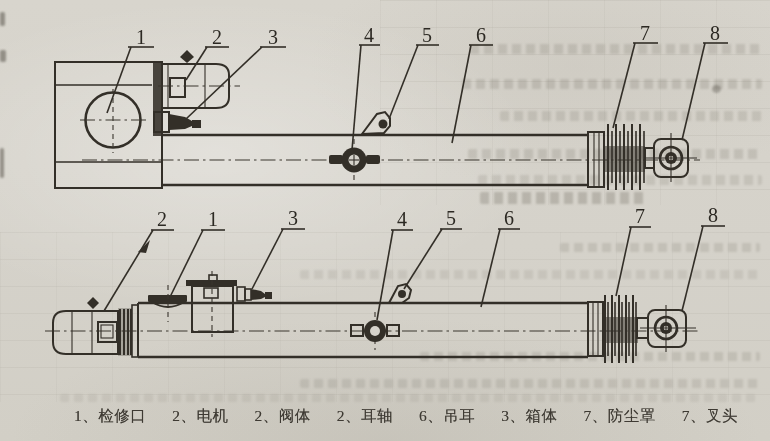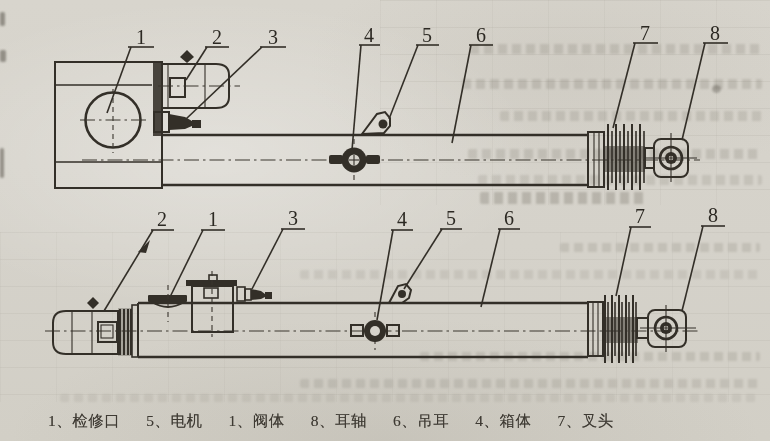--- a/index.html
+++ b/index.html
@@ -35,21 +35,21 @@
   .w15{stroke-width:1.6;}
   .w2{stroke-width:2;}
   .w25{stroke-width:2.6;}
   .fl{fill:#332f28;stroke:none;}
   .flp{fill:#d6d3cb;stroke:none;}
   .cl{stroke:#3a362e;stroke-width:1.2;stroke-dasharray:15 4 2.5 4;fill:none;}
   .dsh{stroke:#3a362e;stroke-width:1.1;stroke-dasharray:5 4;fill:none;}
   text.num{font-family:"Liberation Serif", serif;font-size:20px;fill:#2c2923;text-anchor:middle;}
   .caption{
     position:absolute;left:0;top:406px;width:770px;height:30px;
-    display:flex;gap:26px;padding-left:48px;box-sizing:border-box;align-items:center;
+    display:flex;gap:26px;padding-left:74px;box-sizing:border-box;
     font-size:15.5px;letter-spacing:.5px;color:#3e3a33;white-space:nowrap;
     text-shadow:0 0 .6px rgba(62,58,51,.55);
   }
 </style>
 </head>
 <body>
 
 <div class="paper"></div>
 
 <div class="bleed grid" style="left:380px;top:0;width:390px;height:205px;"></div>
@@ -286,19 +286,20 @@
 
       <text class="num" x="713" y="222">8</text>
       <line class="ln w15" x1="701" y1="226" x2="725" y2="226"></line>
       <line class="ln w15" x1="703" y1="226" x2="682" y2="311"></line>
     </g>
   </g>
 </svg>
 
 <div class="caption">
   <span>1、检修口</span>
-  <span>5、电机</span>
-  <span>1、阀体</span>
-  <span>8、耳轴</span>
+  <span>2、电机</span>
+  <span>2、阀体</span>
+  <span>2、耳轴</span>
   <span>6、吊耳</span>
-  <span>4、箱体</span>
+  <span>3、箱体</span>
+  <span>7、防尘罩</span>
   <span>7、叉头</span>
 </div>
 
 </body></html>

